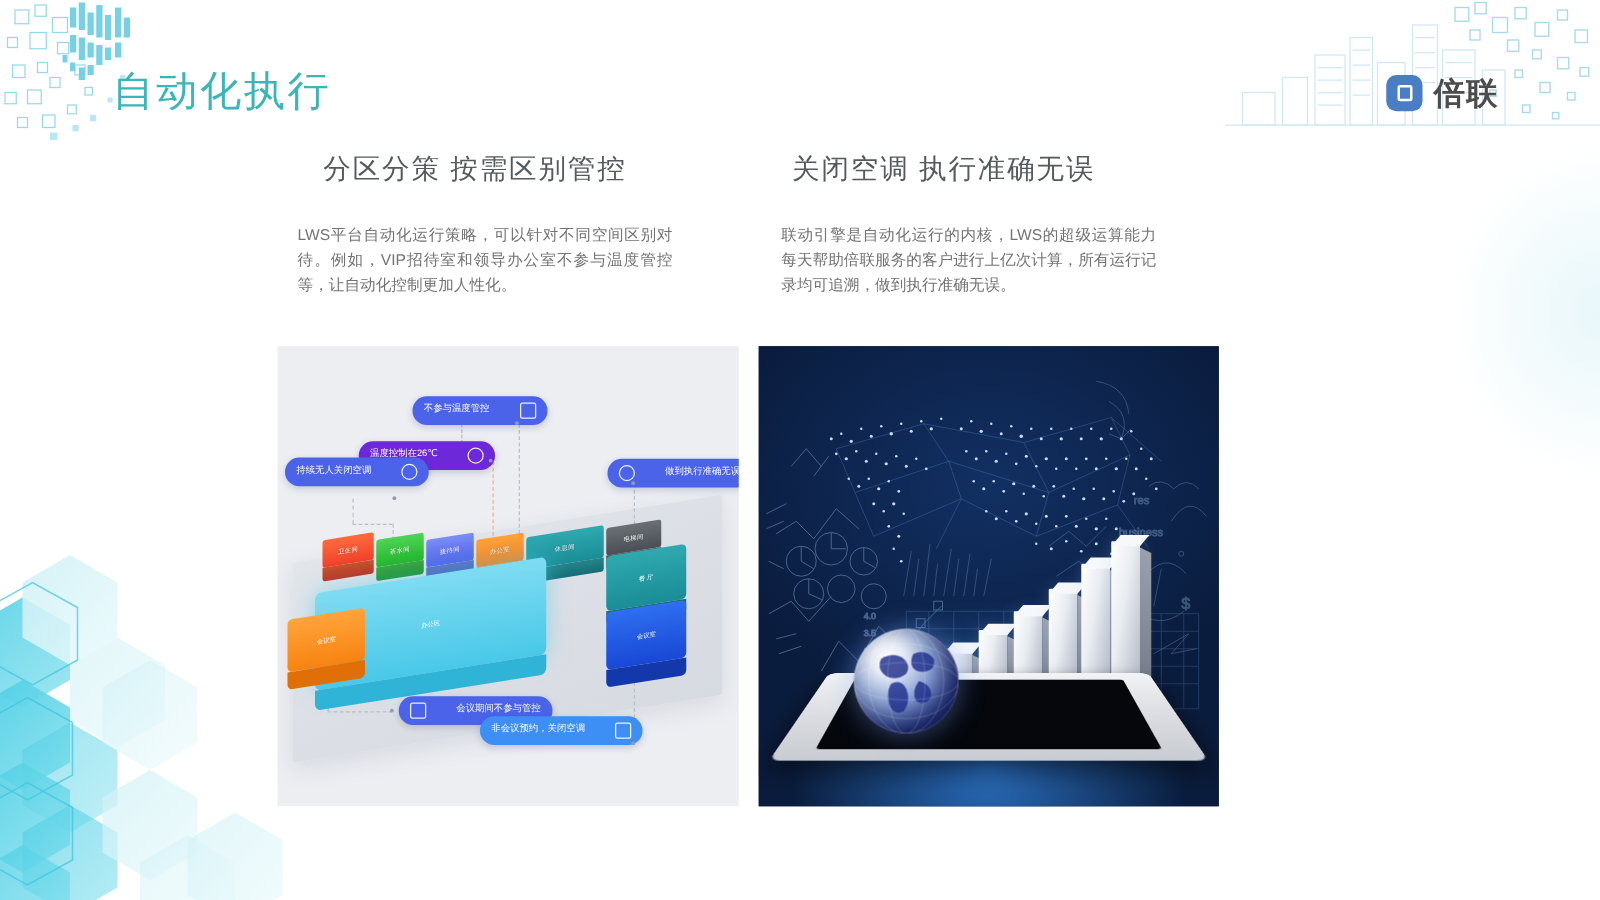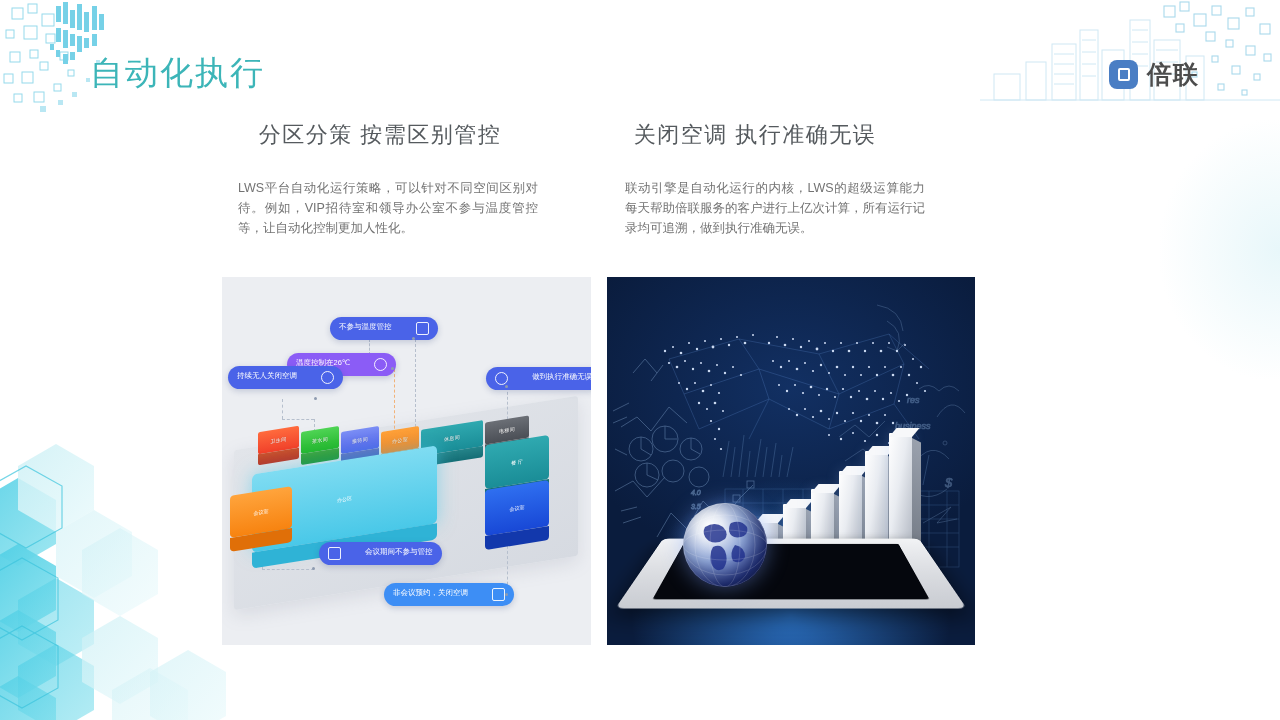--- a/index.html
+++ b/index.html
@@ -147,44 +147,44 @@
 
   
   .pill{
     position:absolute; display:flex; align-items:flex-start; gap:24px;
     padding:5px 9px; border-radius:12px;
     font-size:7.5px; color:#ffffff; white-space:nowrap;
     box-shadow:0 2px 6px rgba(40,60,120,.22);
   }
   .pill.blue{ background:#4a63e8; }
   .pill.blue2{ background:#3d8ef5; }
-  .pill.orange{ background:#8b5cf6; }
+  .pill.orange{ background:#6d28d9; }
   .pill .ico{
     width:13px; height:13px; flex:0 0 13px;
     border:1.2px solid rgba(255,255,255,.9); border-radius:2px;
     position:relative;
   }
   .pill .ico.round{ border-radius:50%; }
 
   .p-top   { left:108px; top:40px; }
   .p-temp  { left:65px;  top:76px; }
   .p-hvac  { left:6px;   top:89px; }
   .p-time  { left:264px; top:90px; }
-  .p-meet  { left:97px;  top:265px; }
-  .p-book  { left:162px; top:306px; }
+  .p-meet  { left:97px;  top:280px; }
+  .p-book  { left:162px; top:296px; }
 
   
   .ln{ position:absolute; border:0; border-left:1px dashed #b6bfcd; }
   .lnh{ position:absolute; border:0; border-top:1px dashed #b6bfcd; }
   .ln.orange{ border-left-color:#f2b278; }
   .lnh.orange{ border-top-color:#f2b278; }
   .dot{ position:absolute; width:3px; height:3px; border-radius:50%; background:#8e9bb0; }
 
   
-  .rp{ position:absolute; inset:0;font-style:italic; }
+  .rp{ position:absolute; inset:0; }
   .worldmap{ position:absolute; left:22px; top:22px; width:324px; height:175px; opacity:.92; }
   .sketch{ position:absolute; inset:0; opacity:.55; }
   .tablet{
     position:absolute; left:36px; bottom:16px; width:296px; height:122px;
     background:linear-gradient(180deg,#f2f3f5,#c9ccd2);
     border-radius:7px;
     transform:perspective(320px) rotateX(56deg);
     box-shadow:0 10px 26px rgba(0,0,0,.55);
   }
   .tablet::after{

